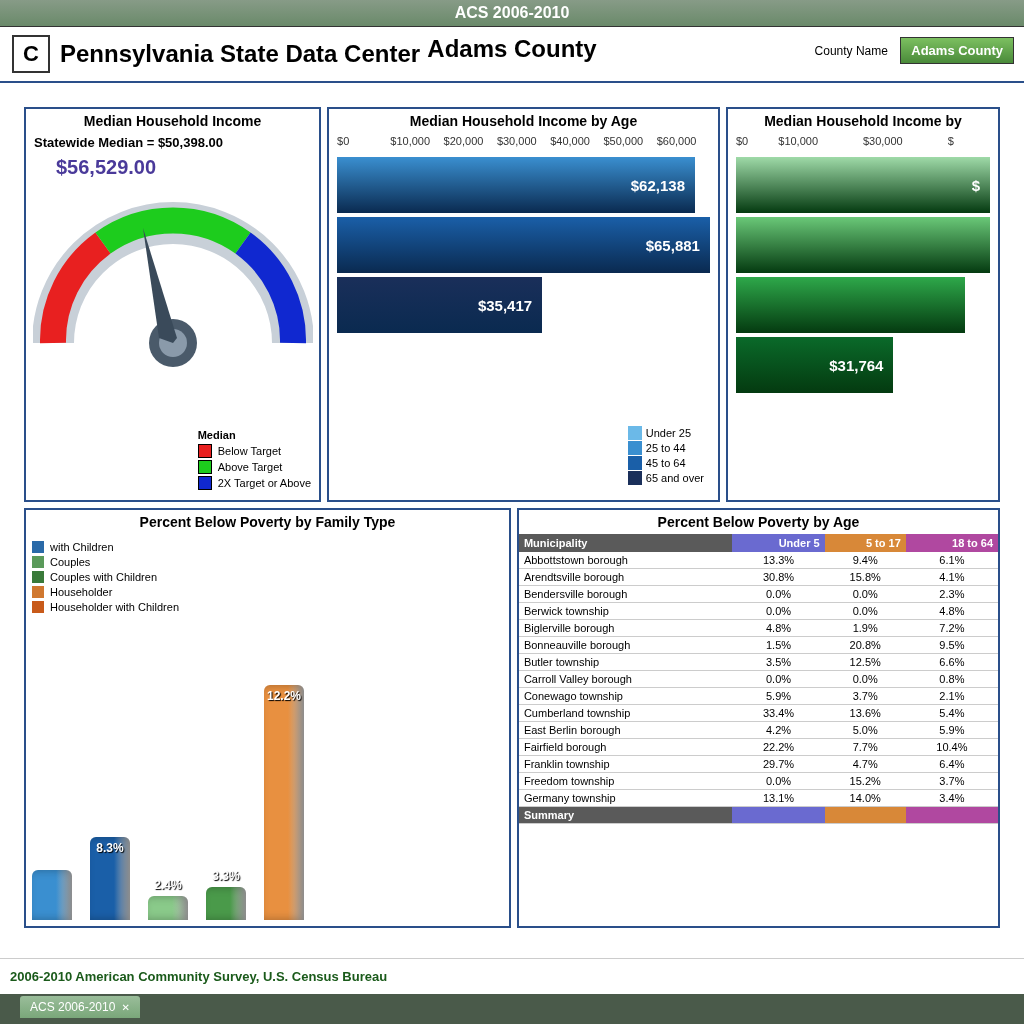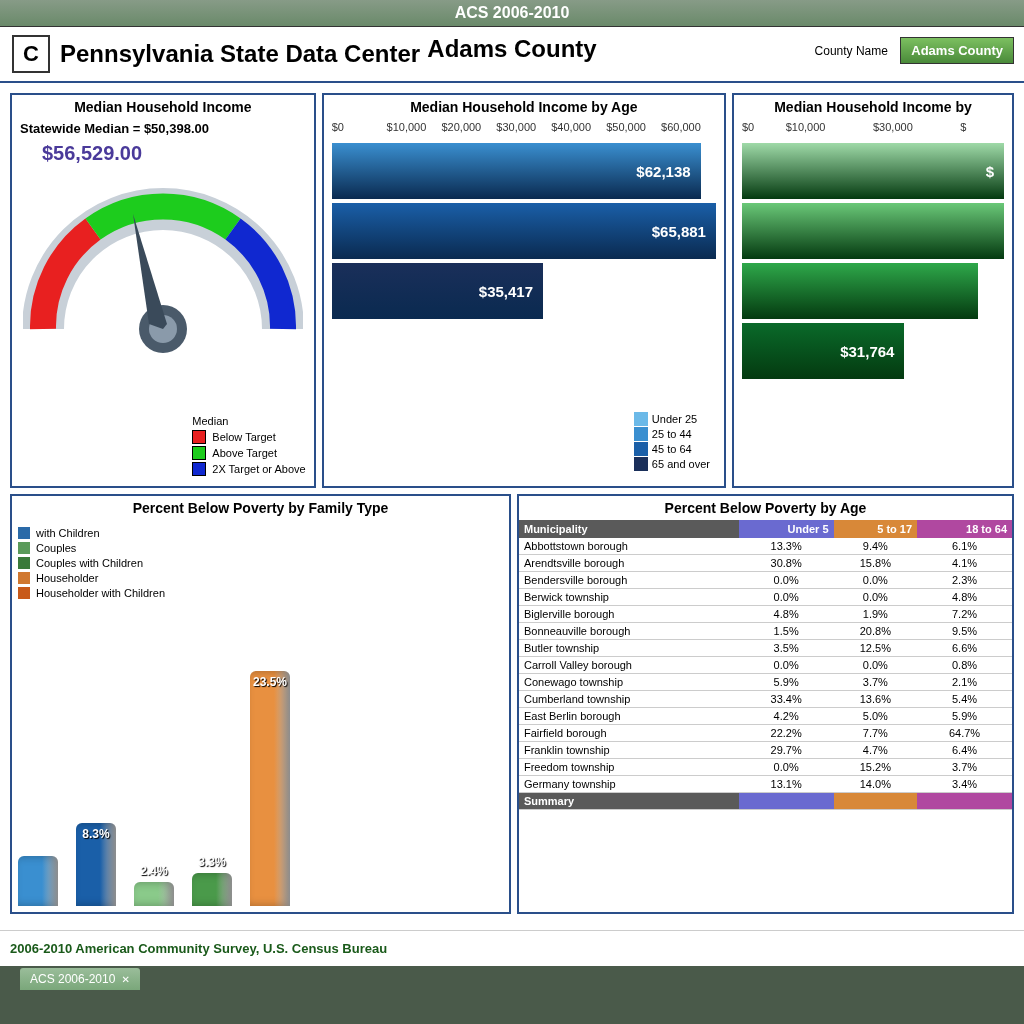--- a/index.html
+++ b/index.html
@@ -6,36 +6,36 @@
 body{background:#4a5a4a;width:1024px;height:1024px;overflow:hidden}
 .title-bar{background:linear-gradient(#879b87,#6a8a6a);color:#fff;font-weight:bold;text-align:center;padding:4px;font-size:16px;border-bottom:1px solid #333}
 .main{background:#fff;position:relative}
 .header{display:flex;align-items:center;padding:8px 12px;border-bottom:2px solid #2a4f8a}
 .logo{width:38px;height:38px;border:2px solid #333;display:flex;align-items:center;justify-content:center;font-weight:bold;font-size:22px;margin-right:10px}
 .org{font-size:24px;font-weight:bold}
 .county-title{position:absolute;left:50%;top:8px;transform:translateX(-50%);font-size:24px;font-weight:bold}
 .selector{position:absolute;right:10px;top:10px;font-size:12px}
 .selector .lbl{margin-right:9px}
 .selector .dd{background:linear-gradient(#7cc060,#4a8a3a);color:#fff;padding:5px 10px;border:1px solid #333;font-weight:bold;font-size:13px;display:inline-block}
-.dash{padding:10px;background:#fff}
+.dash{padding:24px;background:#fff}
 .row{display:flex;gap:6px;margin-bottom:6px}
 .panel{border:2px solid #2a4f8a;background:#fff;position:relative}
 .panel-title{text-align:center;font-weight:bold;padding:4px;font-size:14px}
 .p-gauge{width:310px;height:395px}
 .p-age{width:410px;height:395px}
 .p-age2{width:286px;height:395px}
 .p-fam{width:510px;height:420px}
 .p-pov{width:506px;height:420px}
 .gauge-sub{font-size:13px;padding:2px 8px;font-weight:bold}
 .gauge-val{color:#4a3a9a;font-size:20px;font-weight:bold;padding:4px 30px}
 .gauge-svg{width:280px;height:185px;margin:0 auto;display:block}
 .g-legend{position:absolute;bottom:8px;right:8px;font-size:11px}
 .g-legend div{display:flex;align-items:center;margin:2px 0}
 .g-legend .sw{width:14px;height:14px;margin-right:6px;border:1px solid #000}
-.g-legend .gt{font-weight:normal;margin-bottom:3px}
+.g-legend .gt{font-weight:bold;margin-bottom:3px}
 .axis-row{display:flex;font-size:11px;padding:2px 8px;color:#333}
 .axis-row span{flex:1}
 .hbars{padding:4px 8px}
 .hbar{height:56px;margin:4px 0;position:relative;color:#fff;font-weight:bold;display:flex;align-items:center;font-size:15px}
 .hbar .lbl{position:absolute;right:10px}
 .hb-legend{position:absolute;bottom:10px;right:10px;font-size:11px;background:rgba(255,255,255,.85);padding:4px}
 .hb-legend div{display:flex;align-items:center;margin:1px 0}
 .hb-legend .sw{width:14px;height:14px;margin-right:4px}
 .fam-legend{font-size:11px;padding:4px 6px}
 .fam-legend div{display:flex;align-items:center;margin:3px 0}
@@ -204,21 +204,21 @@
             <div class="fb cut" style="height:83px;background:linear-gradient(90deg,#1a5fa8, #1a5fa8 60%,rgba(0,0,0,.25))">
               <span class="v">8.3%</span>
             </div>
             <div class="fb " style="height:24px;background:linear-gradient(90deg,#8aca8a, #8aca8a 60%,rgba(0,0,0,.25))">
               <span class="v">2.4%</span>
             </div>
             <div class="fb " style="height:33px;background:linear-gradient(90deg,#4a9a4a, #4a9a4a 60%,rgba(0,0,0,.25))">
               <span class="v">3.3%</span>
             </div>
             <div class="fb cut" style="height:235px;background:linear-gradient(90deg,#e89040, #e89040 60%,rgba(0,0,0,.25))">
-              <span class="v">23.5%</span>
+              <span class="v">12.2%</span>
             </div>
           </div>
   </div>
 
   <div class="panel p-pov">
     <div class="panel-title">Percent Below Poverty by Age</div>
     <table>
       <thead>
               <tr id="pov-head">
                 <th class="" style="background:#5a5a5a">Municipality</th>
@@ -291,21 +291,21 @@
               <tr>
                 <td>East Berlin borough</td>
                 <td class="n">4.2%</td>
                 <td class="n">5.0%</td>
                 <td class="n">5.9%</td>
               </tr>
               <tr>
                 <td>Fairfield borough</td>
                 <td class="n">22.2%</td>
                 <td class="n">7.7%</td>
-                <td class="n">64.7%</td>
+                <td class="n">10.4%</td>
               </tr>
               <tr>
                 <td>Franklin township</td>
                 <td class="n">29.7%</td>
                 <td class="n">4.7%</td>
                 <td class="n">6.4%</td>
               </tr>
               <tr>
                 <td>Freedom township</td>
                 <td class="n">0.0%</td>

